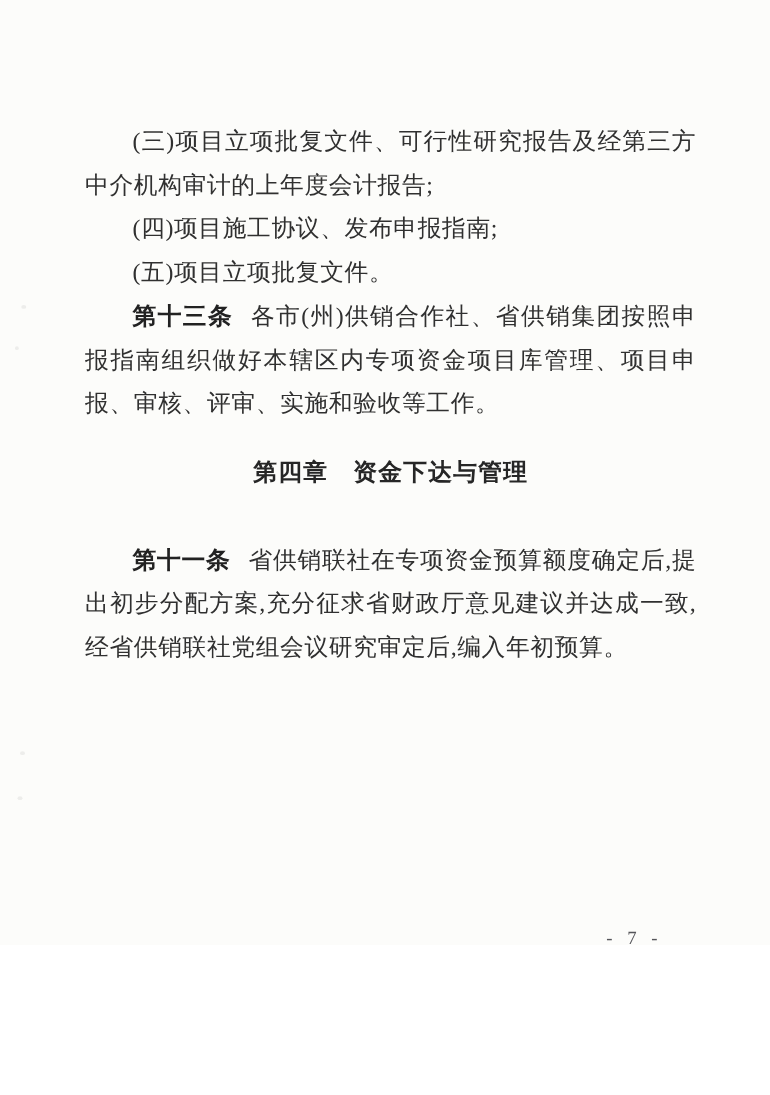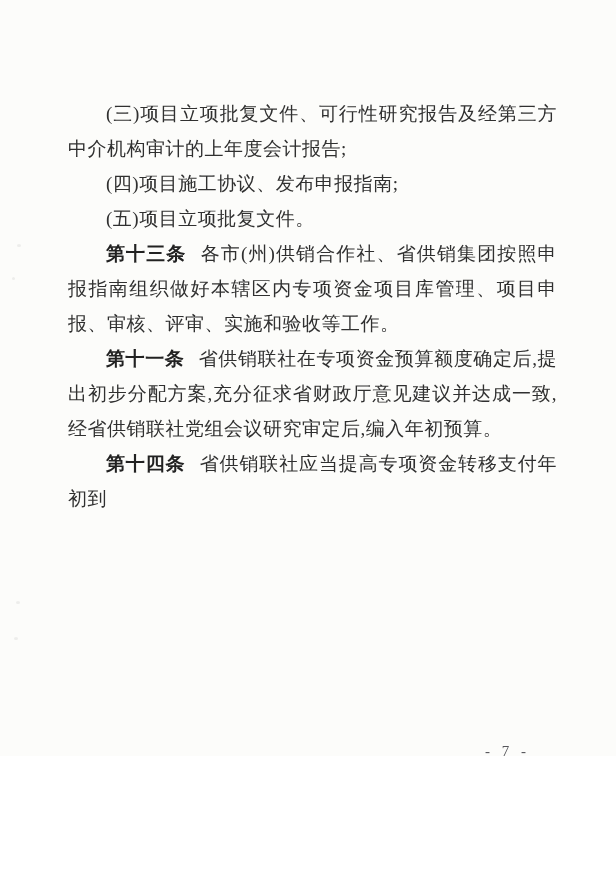--- a/index.html
+++ b/index.html
@@ -82,22 +82,22 @@
 
     <p class="para"><span>(三)项目立项批复文件、可行性研究报告及经第三方中介机构审计的上年度会计报告;</span></p>
 
     <p class="para"><span>(四)项目施工协议、发布申报指南;</span></p>
 
     <p class="para"><span>(五)项目立项批复文件。</span></p>
 
 
     <p class="para"><span class="term">第十三条</span><span>各市(州)供销合作社、省供销集团按照申报指南组织做好本辖区内专项资金项目库管理、项目申报、审核、评审、实施和验收等工作。</span></p>
 
+    <p class="para chapter-heading">第四章　资金下达与管理</p>
 
     <p class="para"><span class="term">第十一条</span><span>省供销联社在专项资金预算额度确定后,提出初步分配方案,充分征求省财政厅意见建议并达成一致,经省供销联社党组会议研究审定后,编入年初预算。</span></p>
 
-    <p class="para"><span class="term">第十四条</span><span>省供销联社应当提高专项资金转移支付年初到</span></p>
 
   </div>
 
   <div class="page-number">- 7 -</div>
 
 </div>
 
 </body></html>

